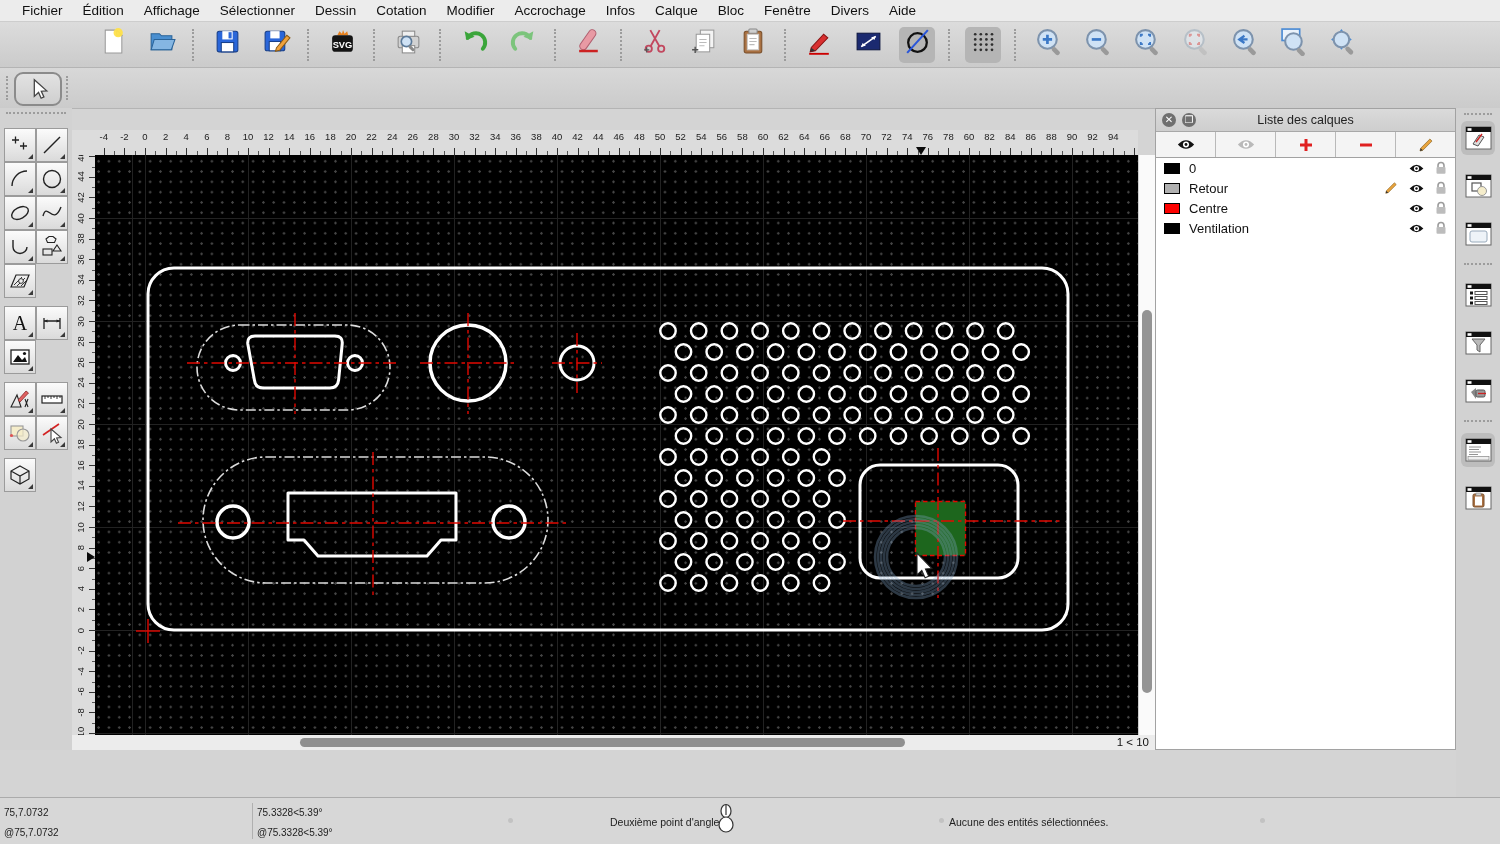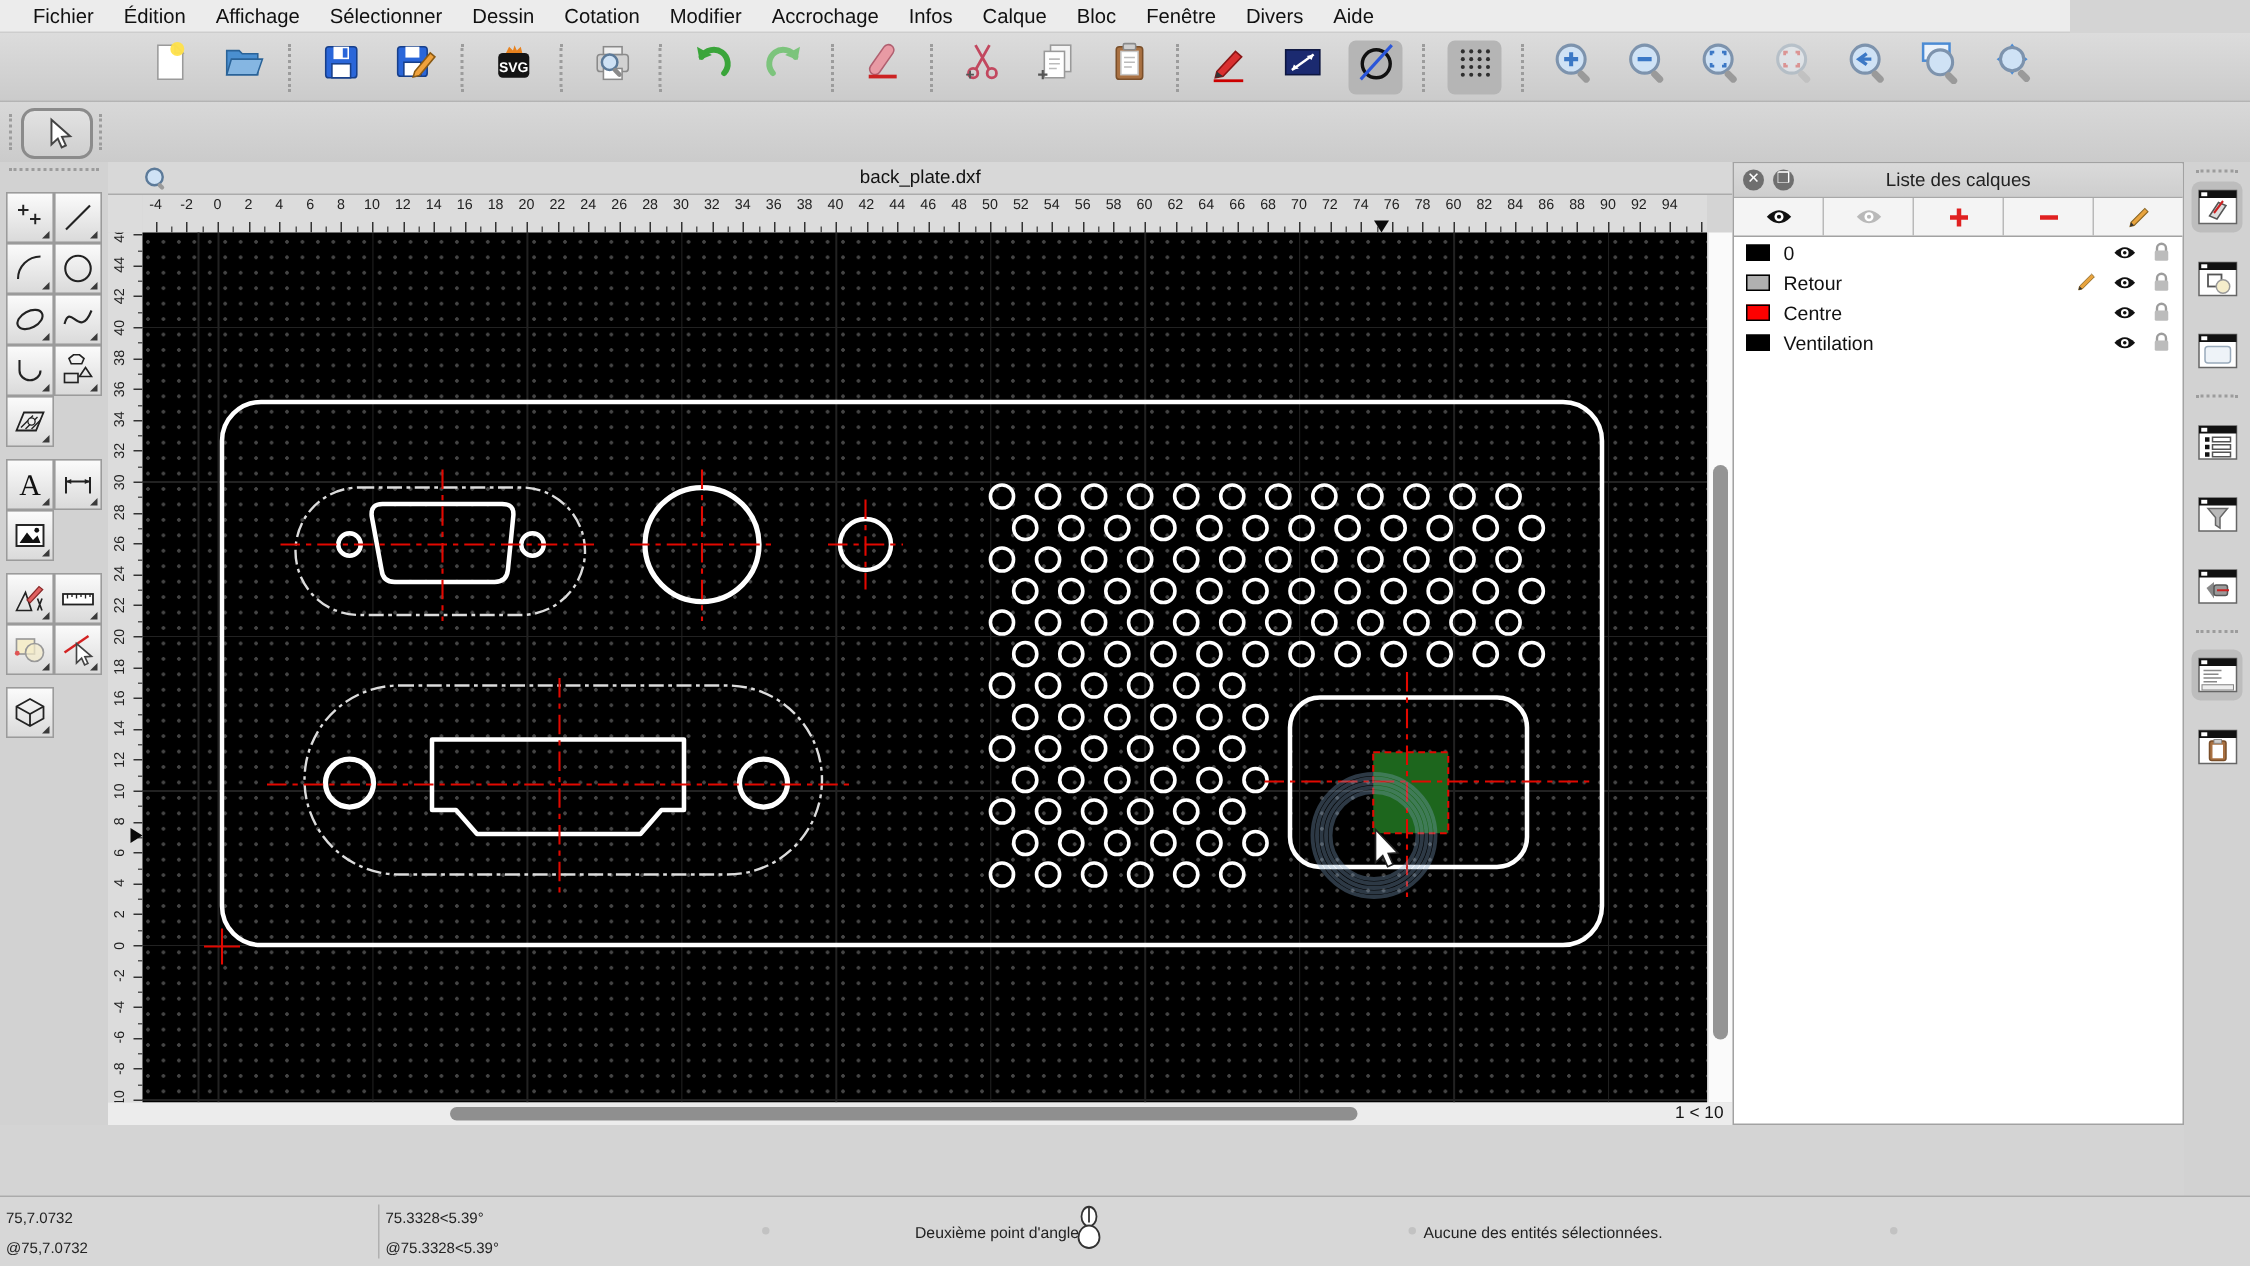--- a/index.html
+++ b/index.html
@@ -1,18 +1,18 @@
 <!DOCTYPE html>
 <html><head>
 <meta charset="utf-8">
 <style>
   html,body{margin:0;padding:0;background:#b8b8b8}
   #app{position:relative;width:1500px;height:844px;background:#d4d4d4;font-family:"Liberation Sans",sans-serif;overflow:hidden;user-select:none}
   
-  .menubar{position:absolute;left:0;top:0;width:1380px;height:22px;background:#ececec;border-bottom:1px solid #cdcdcd;display:flex;align-items:center;padding-left:12px;box-sizing:border-box}
+  .menubar{position:absolute;left:0;top:0;width:1500px;height:22px;background:#ececec;border-bottom:1px solid #cdcdcd;display:flex;align-items:center;padding-left:12px;box-sizing:border-box}
   .menu-item{padding:0 10px;font-size:13.5px;color:#111;line-height:22px;white-space:nowrap}
   
   .toolbar{position:absolute;left:0;top:22px;width:1500px;height:46px;background:linear-gradient(#dcdcdc,#cbcbcb);border-bottom:1px solid #b4b4b4;display:flex;align-items:center;padding-left:94px;gap:13px;box-sizing:border-box}
   .tbtn{width:36px;height:36px;display:flex;align-items:flex-start;justify-content:center;border-radius:5px;flex:0 0 auto}
   .tbtn svg{width:29px;height:29px}
   .tbtn.sel{background:#b5b5b5}
   .tsep{width:2px;height:32px;border-left:2px dotted #9c9c9c;flex:0 0 auto}
   .toolbar2{position:absolute;left:0;top:68px;width:1500px;height:40px;background:linear-gradient(#d8d8d8,#cbcbcb);border-bottom:1px solid #b4b4b4}
   .selbtn{position:absolute;left:14px;top:4px;width:44px;height:30px;border:2px solid #8b8b8b;border-radius:9px;display:flex;align-items:center;justify-content:center;background:linear-gradient(#e2e2e2,#cfcfcf)}
   .vdots{position:absolute;top:8px;width:2px;height:24px;border-left:2px dotted #9c9c9c}
@@ -423,27 +423,20 @@
     <div class="pgap"></div>
     <div class="prow">
       <div class="pbtn">
           <svg viewBox="0 0 24 24">
             <path d="M12 3 L21 8 L21 16 L12 21 L3 16 L3 8 Z M3 8 L12 13 L21 8 M12 13 V21" fill="none" stroke="#222" stroke-width="1.2"></path>
           </svg>
         </div>
     </div>
   </div>
 
-  <div class="tabbar">
-    <div class="tabtitle">back_plate.dxf</div>
-    <div class="tabzoom"><svg width="16" height="16" viewBox="0 0 16 16">
-          <circle cx="7" cy="7" r="5.5" fill="#cfe2f5" stroke="#5c7a99" stroke-width="1.6"></circle>
-          <rect x="10.5" y="10.5" width="5" height="2.8" rx="1.4" transform="rotate(45 10.5 10.5)" fill="#9a9a9a"></rect>
-        </svg></div>
-  </div>
 
   <div class="rcorner"></div>
   <div class="hruler">
       <div class="htick big" style="left: 8.8px;"></div>
       <span class="hlab" style="left: 8.8px;">-4</span>
       <div class="htick" style="left: 19.1px;"></div>
       <div class="htick big" style="left: 29.4px;"></div>
       <span class="hlab" style="left: 29.4px;">-2</span>
       <div class="htick" style="left: 39.7px;"></div>
       <div class="htick big" style="left: 50px;"></div>

